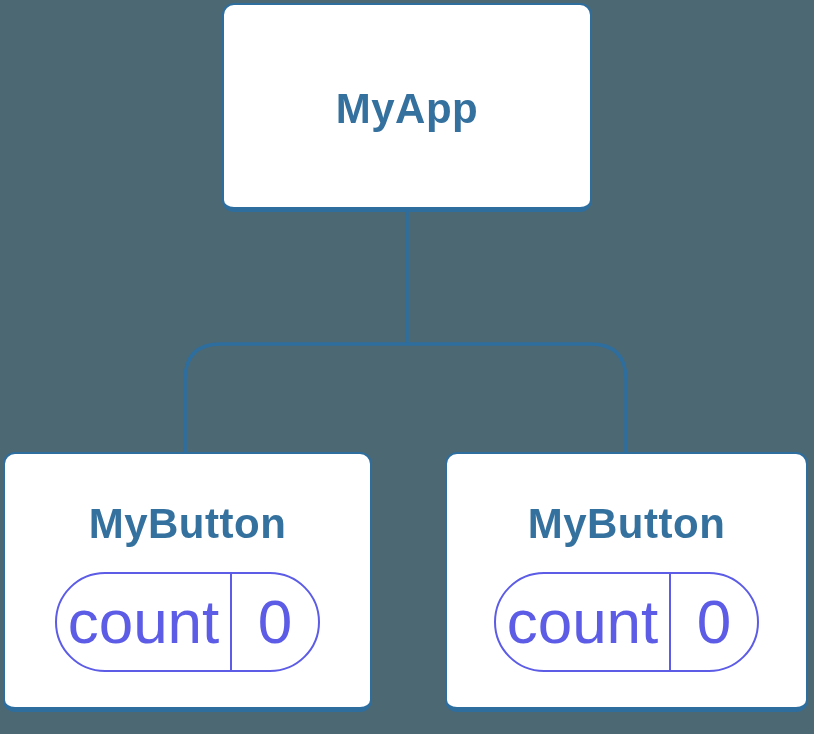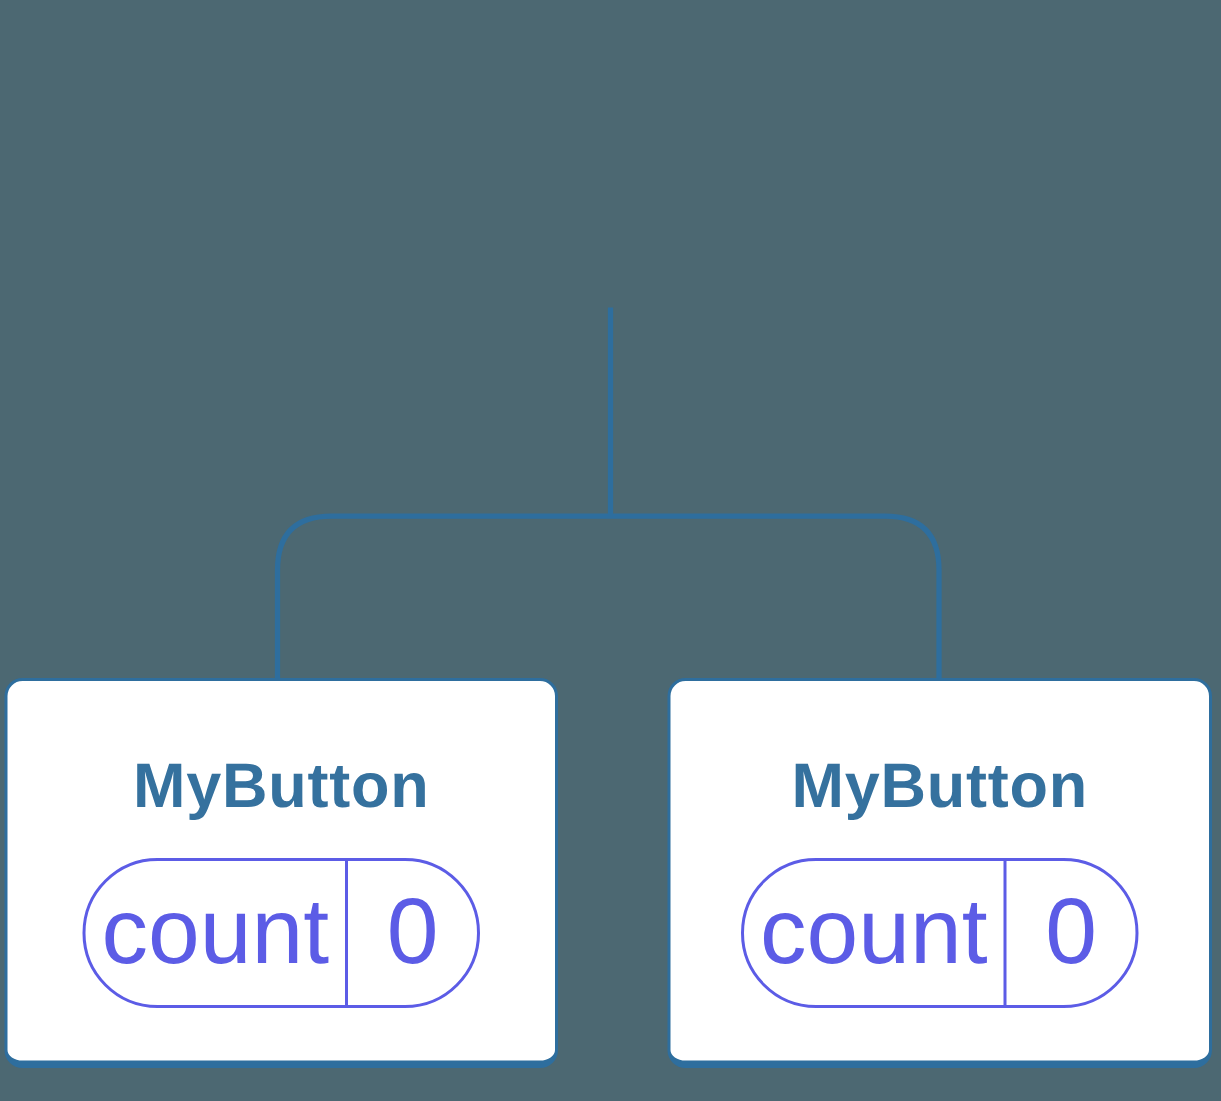--- a/index.html
+++ b/index.html
@@ -101,20 +101,23 @@
 </head>
 <body>
 
 <div class="stage">
 
   <svg class="connectors" viewBox="0 0 814 734" xmlns="http://www.w3.org/2000/svg" aria-hidden="true">
     <path d="M407 205 L407 344"></path>
     <path d="M185 478 L185 380 Q185 344 221 344 L590 344 Q626 344 626 380 L626 478"></path>
   </svg>
 
+  <div class="node node-root">
+    <span class="node-label">MyApp</span>
+  </div>
 
   <div class="node node-child node-child-left">
     <span class="node-label">MyButton</span>
     <div class="state-pill">
       <div class="pill-name-cell">
         <span class="pill-text">count</span>
       </div>
       <div class="pill-value-cell">
         <span class="pill-text">0</span>
       </div>

